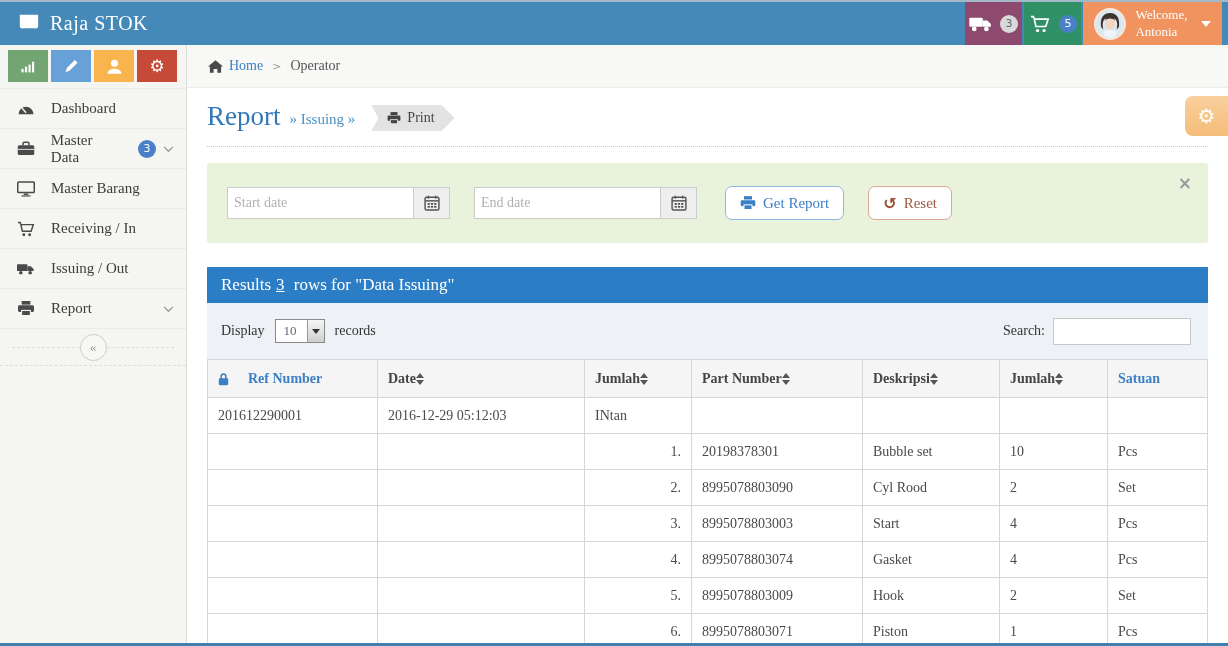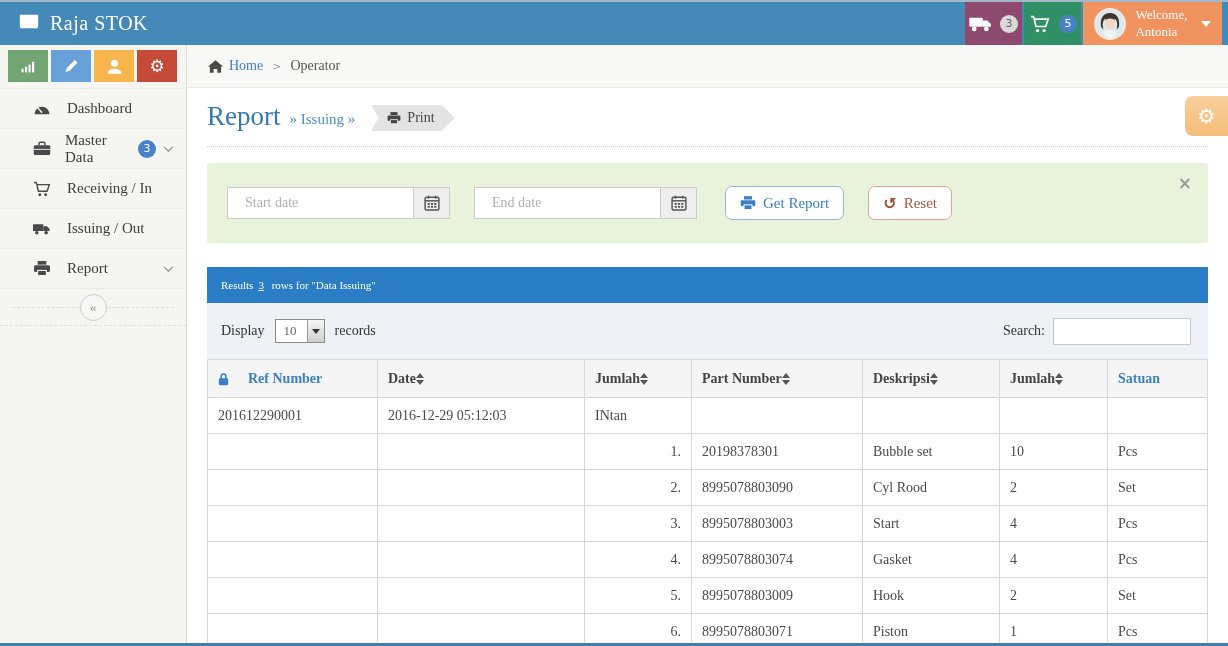--- a/index.html
+++ b/index.html
@@ -35,21 +35,21 @@
 
   
   .mini-btns { display:flex; gap:3px; padding:5px 7px 6px 8px; }
   .mini-btn { width:40px; height:32px; display:flex; align-items:center; justify-content:center; color:#fff; }
   .mini-btn svg { width:17px; height:16px; }
   .mb-green { background:#73a573; } .mb-blue { background:#68a0d8; }
   .mb-orange { background:#f8b54e; } .mb-red { background:#c64a38; }
   .gear-glyph { font-family:"DejaVu Sans",sans-serif; line-height:1; }
   .mb-red .gear-glyph { font-size:17px; }
 
-  .side-item { display:flex; align-items:center; gap:14px; height:40px; padding-left:33px;
+  .side-item { display:flex; align-items:center; gap:14px; height:40px; padding-left:17px;
     border-top:1px solid #e9e9e6; font-size:15px; color:#3d3d3d; cursor:pointer; }
   .side-item .sicon { width:20px; color:#4a4a4a; display:flex; }
   .side-item .sicon svg { width:18px; height:16px; }
   .side-right { margin-left:auto; margin-right:12px; display:flex; align-items:center; gap:7px; }
   .chev { color:#9a9a9a; }
   .chev svg { width:11px; height:7px; }
 
   .collapse-row { border-top:1px solid #e9e9e6; border-bottom:1px dashed #ddddda;
     height:38px; position:relative; display:flex; align-items:center; justify-content:center; }
   .collapse-row .line { position:absolute; left:12px; right:12px; top:50%;
@@ -79,38 +79,38 @@
   .ribbon svg { width:14px; height:13px; }
 
   .gear-float { position:absolute; top:51px; right:0; width:43px; height:40px;
     background:linear-gradient(#f8cf9b,#f5bd79); border-radius:8px 0 0 8px; color:#fff;
     display:flex; align-items:center; justify-content:center; font-size:20px; cursor:pointer; z-index:3; }
 
   
   .filter { margin-top:16px; height:80px; background:#e9f2db; border-radius:3px; position:relative;
     display:flex; align-items:center; padding:0 20px; gap:24px; }
   .in-group { display:flex; }
-  .in-group input { width:186px; height:32px; border:1px solid #ccc; border-right:none; padding:0 17px;
+  .in-group input { width:186px; height:32px; border:1px solid #ccc; border-right:none; padding:0 6px;
     font-family:"Liberation Serif",serif; font-size:14px; color:#444; background:#fff; outline:none; }
   .in-group input::placeholder { color:#b0b0b0; }
   .addon { width:37px; height:32px; background:#eee; border:1px solid #ccc; display:flex;
     align-items:center; justify-content:center; cursor:pointer; }
   .addon svg { width:16px; height:16px; }
   .btn { height:34px; background:#fff; display:flex; align-items:center; gap:7px; padding:0 14px;
     font-size:15px; cursor:pointer; border-radius:7px; }
   .btn-report { border:1px solid #8fb8dd; color:#3b7fc4; margin-left:4px; }
   .btn-report svg { width:16px; height:15px; }
   .btn-reset { border:1px solid #dba893; color:#9d5b40; }
   .undo-glyph { font-family:"DejaVu Sans",sans-serif; font-size:16px; font-weight:bold; color:#9c4f33; }
   .filter-close { position:absolute; top:12px; right:16px; color:#9a9a9a; font-size:17px;
     font-weight:bold; font-family:"DejaVu Sans",sans-serif; cursor:pointer; line-height:1; }
 
   
   .results { margin-top:24px; }
-  .results-header { height:36px; background:#2b7dc6; color:#fff; font-size:11px;
+  .results-header { height:36px; background:#2b7dc6; color:#fff; font-size:17px;
     display:flex; align-items:center; padding:0 14px; }
   .results-header .cnt { text-decoration:underline; margin:0 5px; cursor:pointer; }
   .results-header .suffix { white-space:pre; }
   .results-bar { height:56px; background:#eef1f5; display:flex; align-items:center;
     justify-content:space-between; padding:0 14px 0 14px; font-size:14px; color:#333; }
   .display-group { display:flex; align-items:center; gap:10px; }
   .display-select { display:inline-flex; border:1px solid #8a8a8a; height:24px; width:50px;
     background:#fff; cursor:pointer; }
   .display-select .val { flex:1; font-size:13px; color:#667; padding:3px 0 0 8px; }
   .display-select .arrow { width:17px; background:linear-gradient(#f6f6f6,#cfcfcf);
@@ -232,20 +232,30 @@
         </span>
       <span>Master Data</span>
       <span class="side-right">
         <span class="badge badge-blue">3</span>
         <span class="chev"><svg viewBox="0 0 12 8">
           <path d="M1 1 L6 6 L11 1" fill="none" stroke="currentColor" stroke-width="1.6"></path>
             </svg></span>
       </span>
     </div>
 
+    <div class="side-item">
+      <span class="sicon">
+          <svg viewBox="0 0 24 21">
+        <rect x="1" y="1" width="22" height="14" rx="1" fill="none" stroke="currentColor" stroke-width="2"></rect>
+        <rect x="9" y="16.5" width="6" height="2" fill="currentColor"></rect>
+        <rect x="6" y="19" width="12" height="1.6" fill="currentColor"></rect>
+      </svg>
+        </span>
+      <span>Master Barang</span>
+    </div>
 
     <div class="side-item">
       <span class="sicon">
           <svg viewBox="0 0 24 22">
         <path d="M1 2 h3 l1 3 h17 l-3 9 H7 L5 5" fill="none" stroke="currentColor" stroke-width="2"></path>
         <circle cx="9" cy="19" r="2" fill="currentColor"></circle>
             <circle cx="17" cy="19" r="2" fill="currentColor"></circle>
       </svg>
         </span>
       <span>Receiving / In</span>

